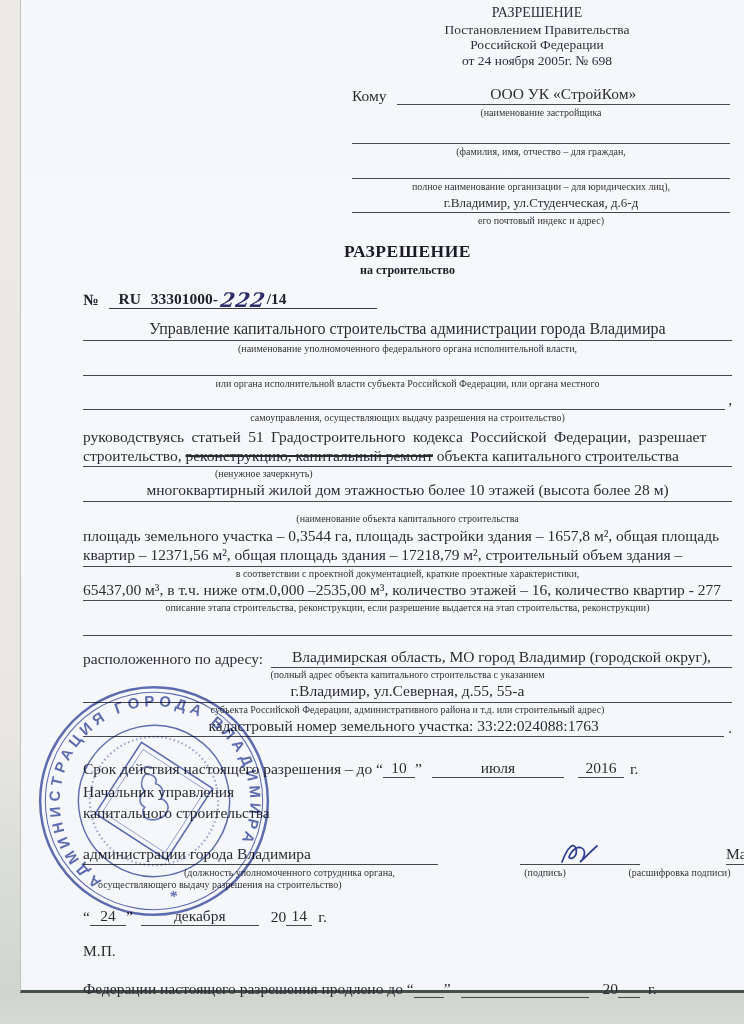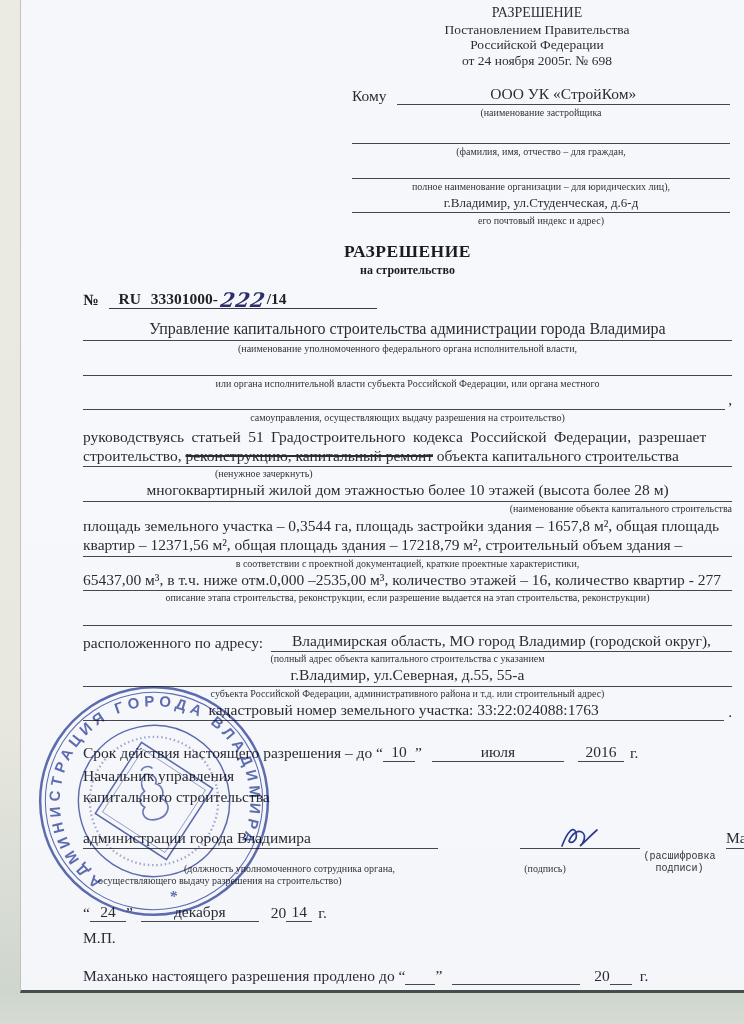--- a/index.html
+++ b/index.html
@@ -49,21 +49,21 @@
   .sig-row{display:flex;align-items:flex-end;gap:32px;}
   .sig-c1{flex:0 0 355px;display:flex;align-items:flex-end;border-bottom:1px solid #46464e;}
   .sig-c1 .fill{flex:1;}
   .gap1{flex:0 0 18px;}
   .sig-c2{flex:0 0 120px;border-bottom:1px solid #46464e;text-align:center;}
   .gap2{flex:0 0 22px;}
   .sig-c3{flex:1;border-bottom:1px solid #46464e;text-align:center;}
   .cap-row{display:flex;align-items:flex-end;padding-left:29px;}
   .cap-c1{flex:0 0 355px;text-align:center;}
   .cap-c2{flex:0 0 120px;text-align:center;margin-left:18px;}
-  .cap-c3{flex:1;text-align:center;margin-left:22px;font-family:Liberation Mono, monospace;}
+  .cap-c3{flex:1;text-align:center;margin-left:22px;}
   .cap-left{text-align:left;padding-left:15px;}
   .blank-u{display:inline-block;border-bottom:1px solid #46464e;}
   .date-row{display:flex;align-items:flex-end;font-size:15.5px;}
   
   .stamp{position:absolute;left:14px;top:682px;width:238px;height:238px;
     transform:rotate(-12deg);opacity:.82;mix-blend-mode:multiply;pointer-events:none;}
   .mp{font-size:15.5px;}
 </style>
 </head>
 <body>
@@ -129,36 +129,36 @@
       <div class="fill" style="text-align:left;">
         <span>строительство,</span>
         <span class="struck">реконструкцию, капитальный ремонт</span>
         <span>объекта капитального строительства</span>
       </div>
     </div>
     <div class="cap" style="text-align:left;padding-left:132px;margin-top:1px;">(ненужное зачеркнуть)</div>
     <div class="fline">
       <div class="fill val">многоквартирный жилой дом этажностью более 10 этажей (высота более 28 м)</div>
     </div>
-    <div class="cap" style="margin-top:1px;text-align:right;">(наименование объекта капитального строительства</div>
+    <div class="cap" style="margin-top:11px;">(наименование объекта капитального строительства</div>
     <div class="val" style="margin-top:1px;">площадь земельного участка – 0,3544 га, площадь застройки здания – 1657,8 м², общая площадь</div>
     <div class="fline">
       <div class="fill val" style="text-align:left;">квартир – 12371,56 м², общая площадь здания – 17218,79 м², строительный объем здания –</div>
     </div>
     <div class="cap" style="margin-top:1px;">в соответствии с проектной документацией, краткие проектные характеристики,</div>
     <div class="fline">
       <div class="fill val" style="text-align:left;">65437,00 м³, в т.ч. ниже отм.0,000 –2535,00 м³, количество этажей – 16, количество квартир - 277</div>
     </div>
     <div class="cap" style="margin-top:1px;">описание этапа строительства, реконструкции, если разрешение выдается на этап строительства, реконструкции)</div>
     <div class="fline">
         <div class="fill" style="height:20px;"></div>
       </div>
   </div>
 
-  <div class="sect" style="margin-top:5px;">
+  <div class="sect" style="margin-top:11px;">
     <div class="fline val">
       <span style="padding-right:8px;">расположенного по адресу:</span>
       <div class="fill">Владимирская область, МО город Владимир (городской округ),</div>
     </div>
     <div class="cap" style="margin-top:1px;">(полный адрес объекта капитального строительства с указанием</div>
     <div class="fline">
       <div class="fill val">г.Владимир,  ул.Северная, д.55, 55-а</div>
     </div>
     <div class="cap" style="margin-top:1px;">субъекта Российской Федерации, административного района и т.д. или строительный адрес)</div>
     <div class="fline">
@@ -205,24 +205,24 @@
 
   <div class="date-row sect" style="margin-top:16px;">
     <span>“</span>
     <span class="blank-u" style="width:36px;text-align:center;">24</span>
     <span>”</span>
     <span class="blank-u" style="width:118px;text-align:center;margin-left:8px;">декабря</span>
     <span style="padding-left:12px;">20</span>
     <span class="blank-u" style="width:26px;text-align:center;">14</span>
     <span style="padding-left:6px;">г.</span>
   </div>
-  <div class="mp sect" style="margin-top:7px;">М.П.</div>
+  <div class="mp sect" style="margin-top:16px;">М.П.</div>
 
   <div class="date-row sect" style="margin-top:20px;">
-    <span>Маханько настоящего разрешения продлено до “</span>
+    <span>Федерации настоящего разрешения продлено до “</span>
     <span class="blank-u" style="width:30px;height:17px;"></span>
     <span>”</span>
     <span class="blank-u" style="width:128px;height:17px;margin-left:10px;"></span>
     <span style="padding-left:14px;">20</span>
     <span class="blank-u" style="width:22px;height:17px;"></span>
     <span style="padding-left:8px;">г.</span>
   </div>
 
   <svg class="stamp" viewBox="0 0 230 230">
     <g stroke="#3d4fa1" fill="none">

